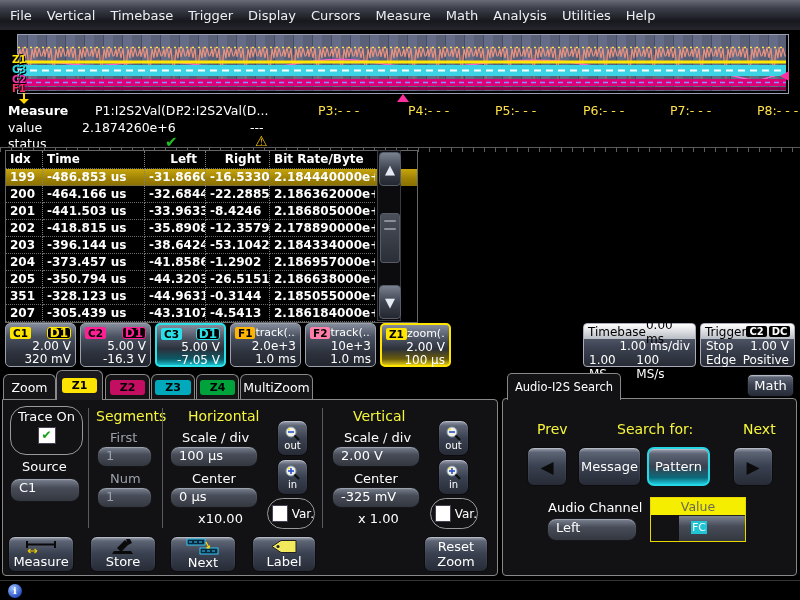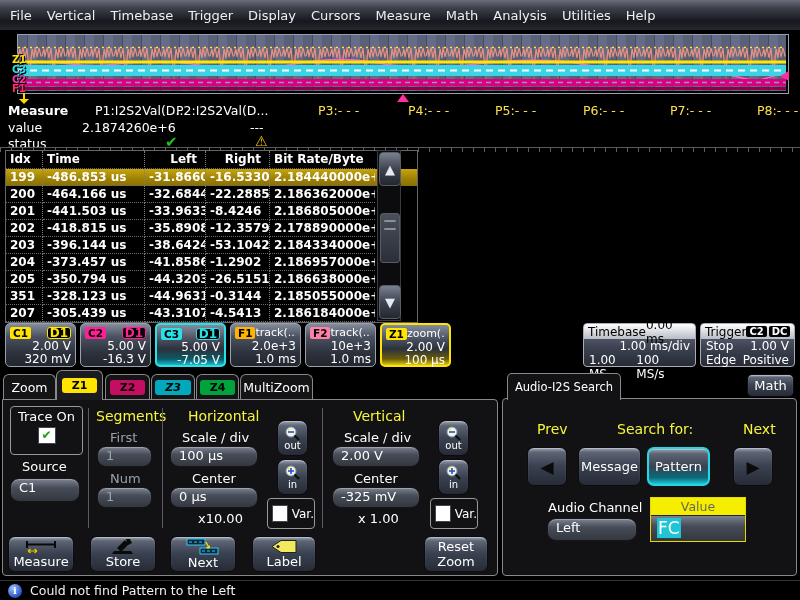--- a/index.html
+++ b/index.html
@@ -82,39 +82,39 @@
     border:1px solid #888;border-bottom:none;border-radius:5px 5px 0 0;color:#fff;font-size:11.5px;
     display:flex;align-items:center;justify-content:center;z-index:3;}
   .vsep{position:absolute;width:1px;background:#5a5a62;}
   .ylabel{position:absolute;color:#f6f63a;font-size:14px;white-space:nowrap;}
   .wlabel{position:absolute;color:#fff;font-size:13px;white-space:nowrap;}
   .glabel{position:absolute;color:#9aa0aa;font-size:13px;white-space:nowrap;}
   .field{position:absolute;box-sizing:border-box;background:linear-gradient(180deg,#7b8290,#474c58 40%,#33373f);
     border:1px solid #15151a;border-radius:9px;color:#fff;font-size:13px;padding:1px 8px;
     box-shadow:inset 0 1px 1px rgba(255,255,255,.3);white-space:nowrap;}
   .field.disabled{color:#98a0ac;}
-  .groupbox{position:absolute;border:1px solid #999;border-radius:4px;box-sizing:border-box;}
+  .groupbox{position:absolute;border:1px solid #999;border-radius:16px;box-sizing:border-box;}
   .checkbox{display:inline-block;width:16px;height:15px;background:#fff;border:1px solid #445;
     text-align:center;line-height:14px;font-size:12px;color:#17a017;font-weight:bold;}
   .btn{position:absolute;box-sizing:border-box;border:1px solid #0c0c10;border-radius:7px;color:#fff;
     background:linear-gradient(180deg,#9ba2b1 0%,#5d6474 12%,#3a4150 48%,#262b36 100%);
     box-shadow:inset 0 1px 1px rgba(255,255,255,.35);
     display:flex;flex-direction:column;align-items:center;justify-content:center;font-size:13px;}
   .btn.sel-cyan{border:2px solid #25d6e6;
     background:linear-gradient(180deg,#9ba2b1 0%,#5d6474 14%,#3a4150 50%,#0b6a7a 82%,#1ec6da 100%);}
   .zbtn{position:absolute;width:31px;height:36px;box-sizing:border-box;border:1px solid #0c0c10;border-radius:8px;
     background:linear-gradient(180deg,#9ba2b1 0%,#5d6474 14%,#3a4150 50%,#262b36 100%);
     box-shadow:inset 0 1px 1px rgba(255,255,255,.35);
     display:flex;flex-direction:column;align-items:center;justify-content:center;color:#fff;font-size:10px;line-height:9px;}
   .arrowbtn{font-size:17px;color:#0b0b0b;}
   
   #valuegrp{position:absolute;left:650px;top:497px;width:96px;border:1px solid #e8d800;box-sizing:border-box;}
   #valuehead{height:17px;background:#f6ee00;color:#6a6a52;font-size:12.5px;text-align:center;line-height:17px;}
   #valuefield{height:25px;background:linear-gradient(180deg,#7b8290,#474c58 40%,#33373f);
-    border-top:1px solid #222;font-size:17px;line-height:24px;padding-left:6px;}
+    border-top:1px solid #222;font-size:11px;line-height:24px;padding-left:12px;margin-left:28px;}
   #valuefield .seltext{background:#20c4d4;color:#fff;padding:0 1px;}
   
   #statusbar{position:absolute;left:0;top:580px;width:800px;height:20px;background:#000;border-top:1px solid #333;
     display:flex;align-items:center;gap:8px;padding-left:8px;box-sizing:border-box;}
   #info-icon{width:14px;height:14px;border-radius:50%;background:radial-gradient(circle at 35% 30%,#9cc2ff,#2a52c0 70%,#16307e);
     color:#fff;font-size:10px;font-weight:bold;text-align:center;line-height:14px;font-family:"DejaVu Serif",serif;}
   .statusmsg{font-size:12.5px;color:#f2f2f2;}
   .icon{display:inline-block;}
 </style>
 </head>
@@ -362,21 +362,21 @@
   <div class="tab" style="left:3px;width:53px">
       <span>Zoom</span>
     </div>
   <div class="tab active" style="left:56px;width:47px">
       <span class="tabpill" style="background-color: rgb(255, 228, 0);">Z1</span>
     </div>
   <div class="tab" style="left:105px;width:45px">
       <span class="tabpill" style="background-color: rgb(196, 14, 98);">Z2</span>
     </div>
   <div class="tab" style="left:151px;width:44px">
-      <span class="tabpill" style="background-color: rgb(0, 170, 188); font-style: italic;">Z3</span>
+      <span class="tabpill" style="background-color: rgb(0, 170, 188);">Z3</span>
     </div>
   <div class="tab" style="left:196px;width:43px">
       <span class="tabpill" style="background-color: rgb(0, 162, 60);">Z4</span>
     </div>
   <div class="tab" style="left:240px;width:73px">
       <span>MultiZoom</span>
     </div>
 
   <div id="zoomdlg"></div>
 
@@ -527,16 +527,15 @@
   <span class="wlabel" style="left:548px;top:500px">Audio Channel</span>
   <div class="field" style="left:547px;top:518px;width:90px;height:23px">Left</div>
 
   <div id="valuegrp">
     <div id="valuehead">Value</div>
     <div id="valuefield"><span class="seltext">FC</span></div>
   </div>
 
   <div id="statusbar">
     <span id="info-icon">i</span>
-    <span class="statusmsg">Could not find Pattern to the Left</span>
   </div>
 
 </div>
 
 </body></html>

